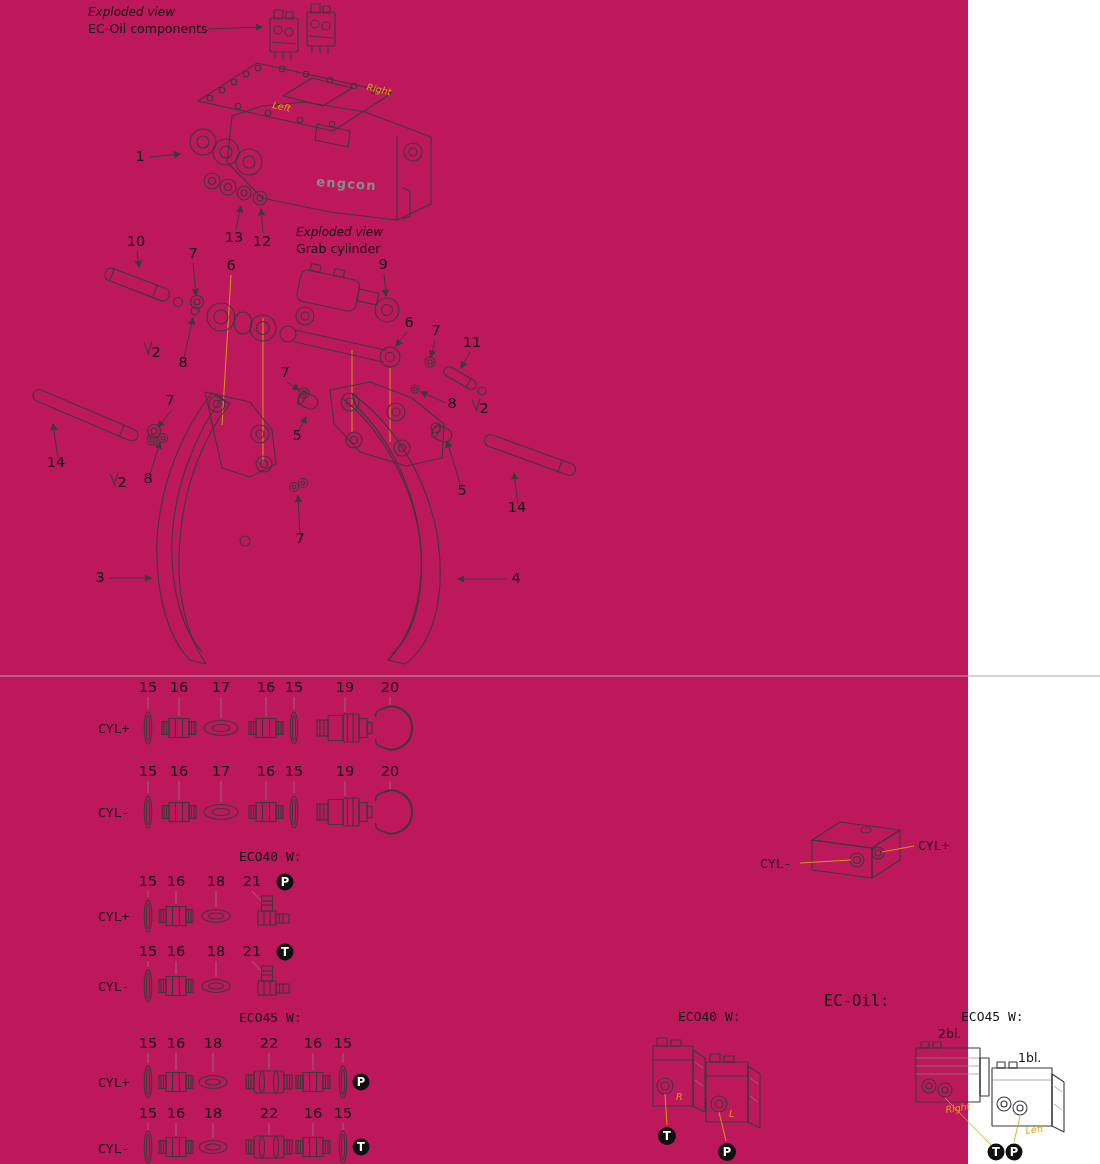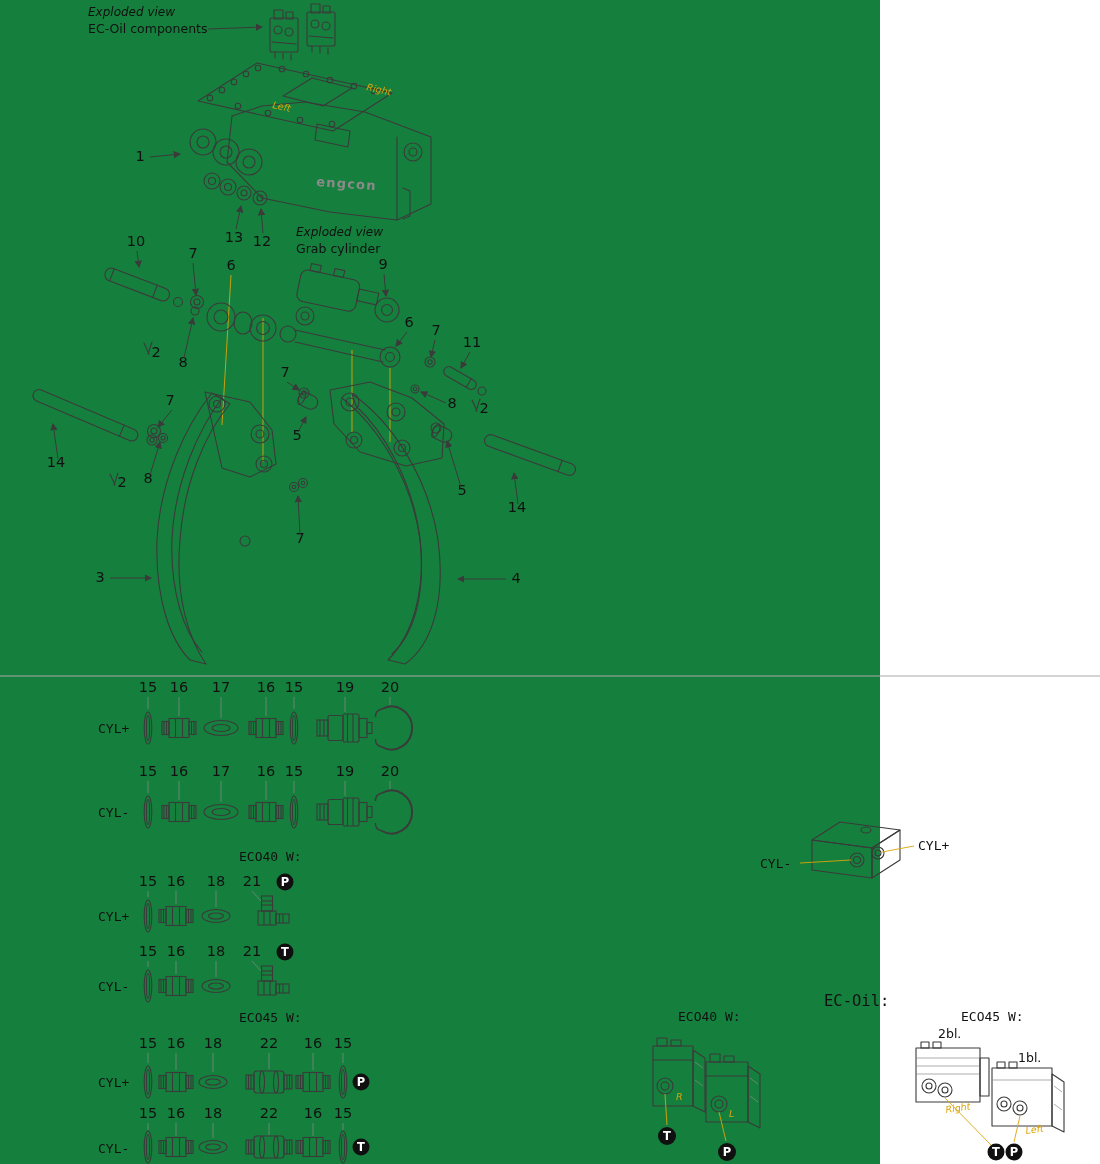--- a/index.html
+++ b/index.html
@@ -1,16 +1,16 @@
 <!DOCTYPE html>
 <html style="--accent: #d9a50a; --line: #3a3a3a;"><head>
 <meta charset="utf-8">
 <style>
   html,body{margin:0;padding:0;background:#ffffff;}
-  .page{width:880px;height:1164px;position:relative;background:#15803d;}
+  .page{width:968px;height:1164px;position:relative;background:#be185d;}
   svg{display:block;}
   .ln{fill:none;stroke:#3a3a3a;stroke-width:1.1;stroke-linejoin:round;stroke-linecap:round;}
   .ldr{fill:none;stroke:#3a3a3a;stroke-width:1;}
   .thin{fill:none;stroke:#8a8a8a;stroke-width:0.7;}
   .yl{fill:none;stroke:var(--accent,#d9a50a);stroke-width:0.9;}
   text{font-family:"DejaVu Sans",sans-serif;fill:#111;}
   .num{font-size:14.5px;}
   .ctr{text-anchor:middle;}
   .mono{font-family:"DejaVu Sans Mono",monospace;font-size:13px;}
   .mono-lg{font-family:"DejaVu Sans Mono",monospace;font-size:15.5px;}

